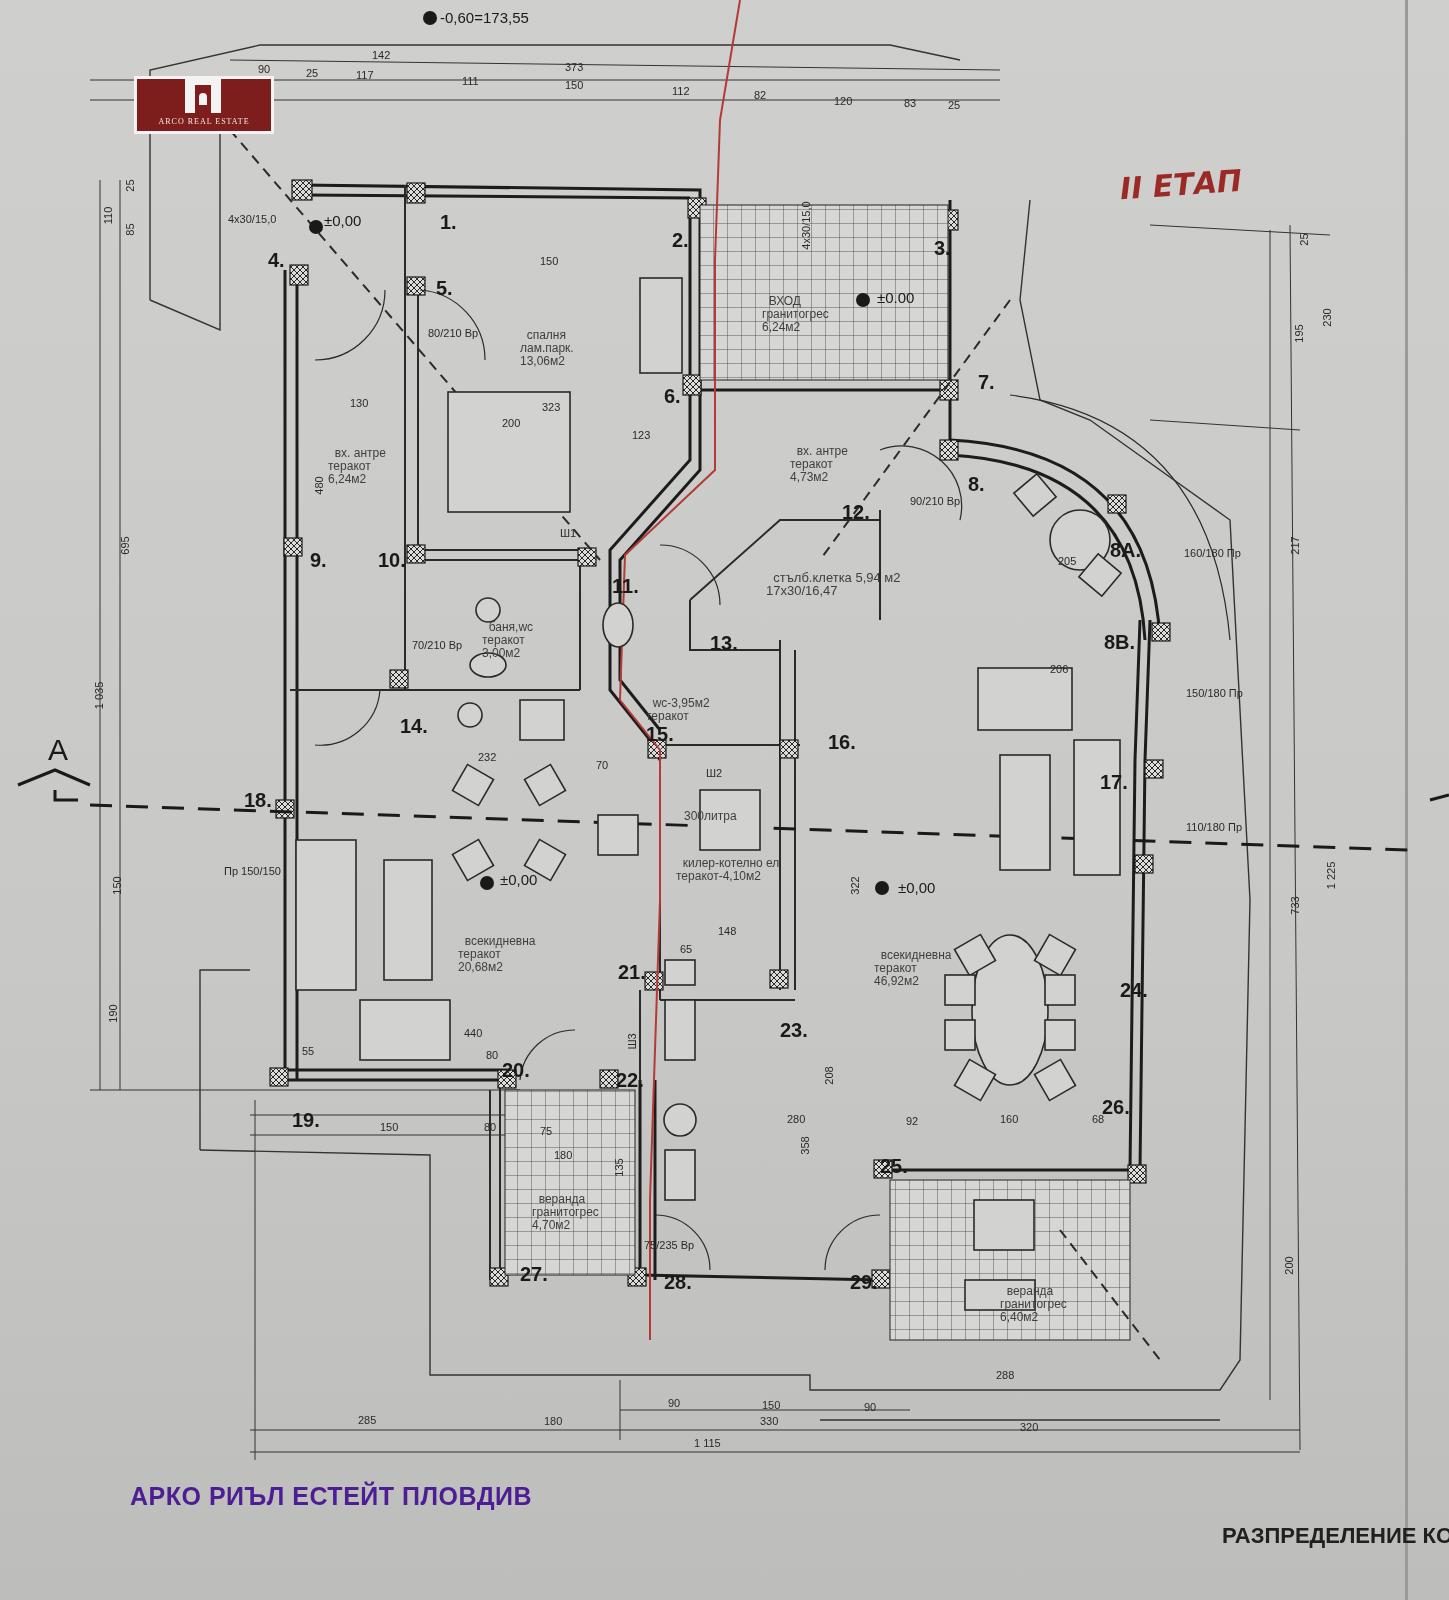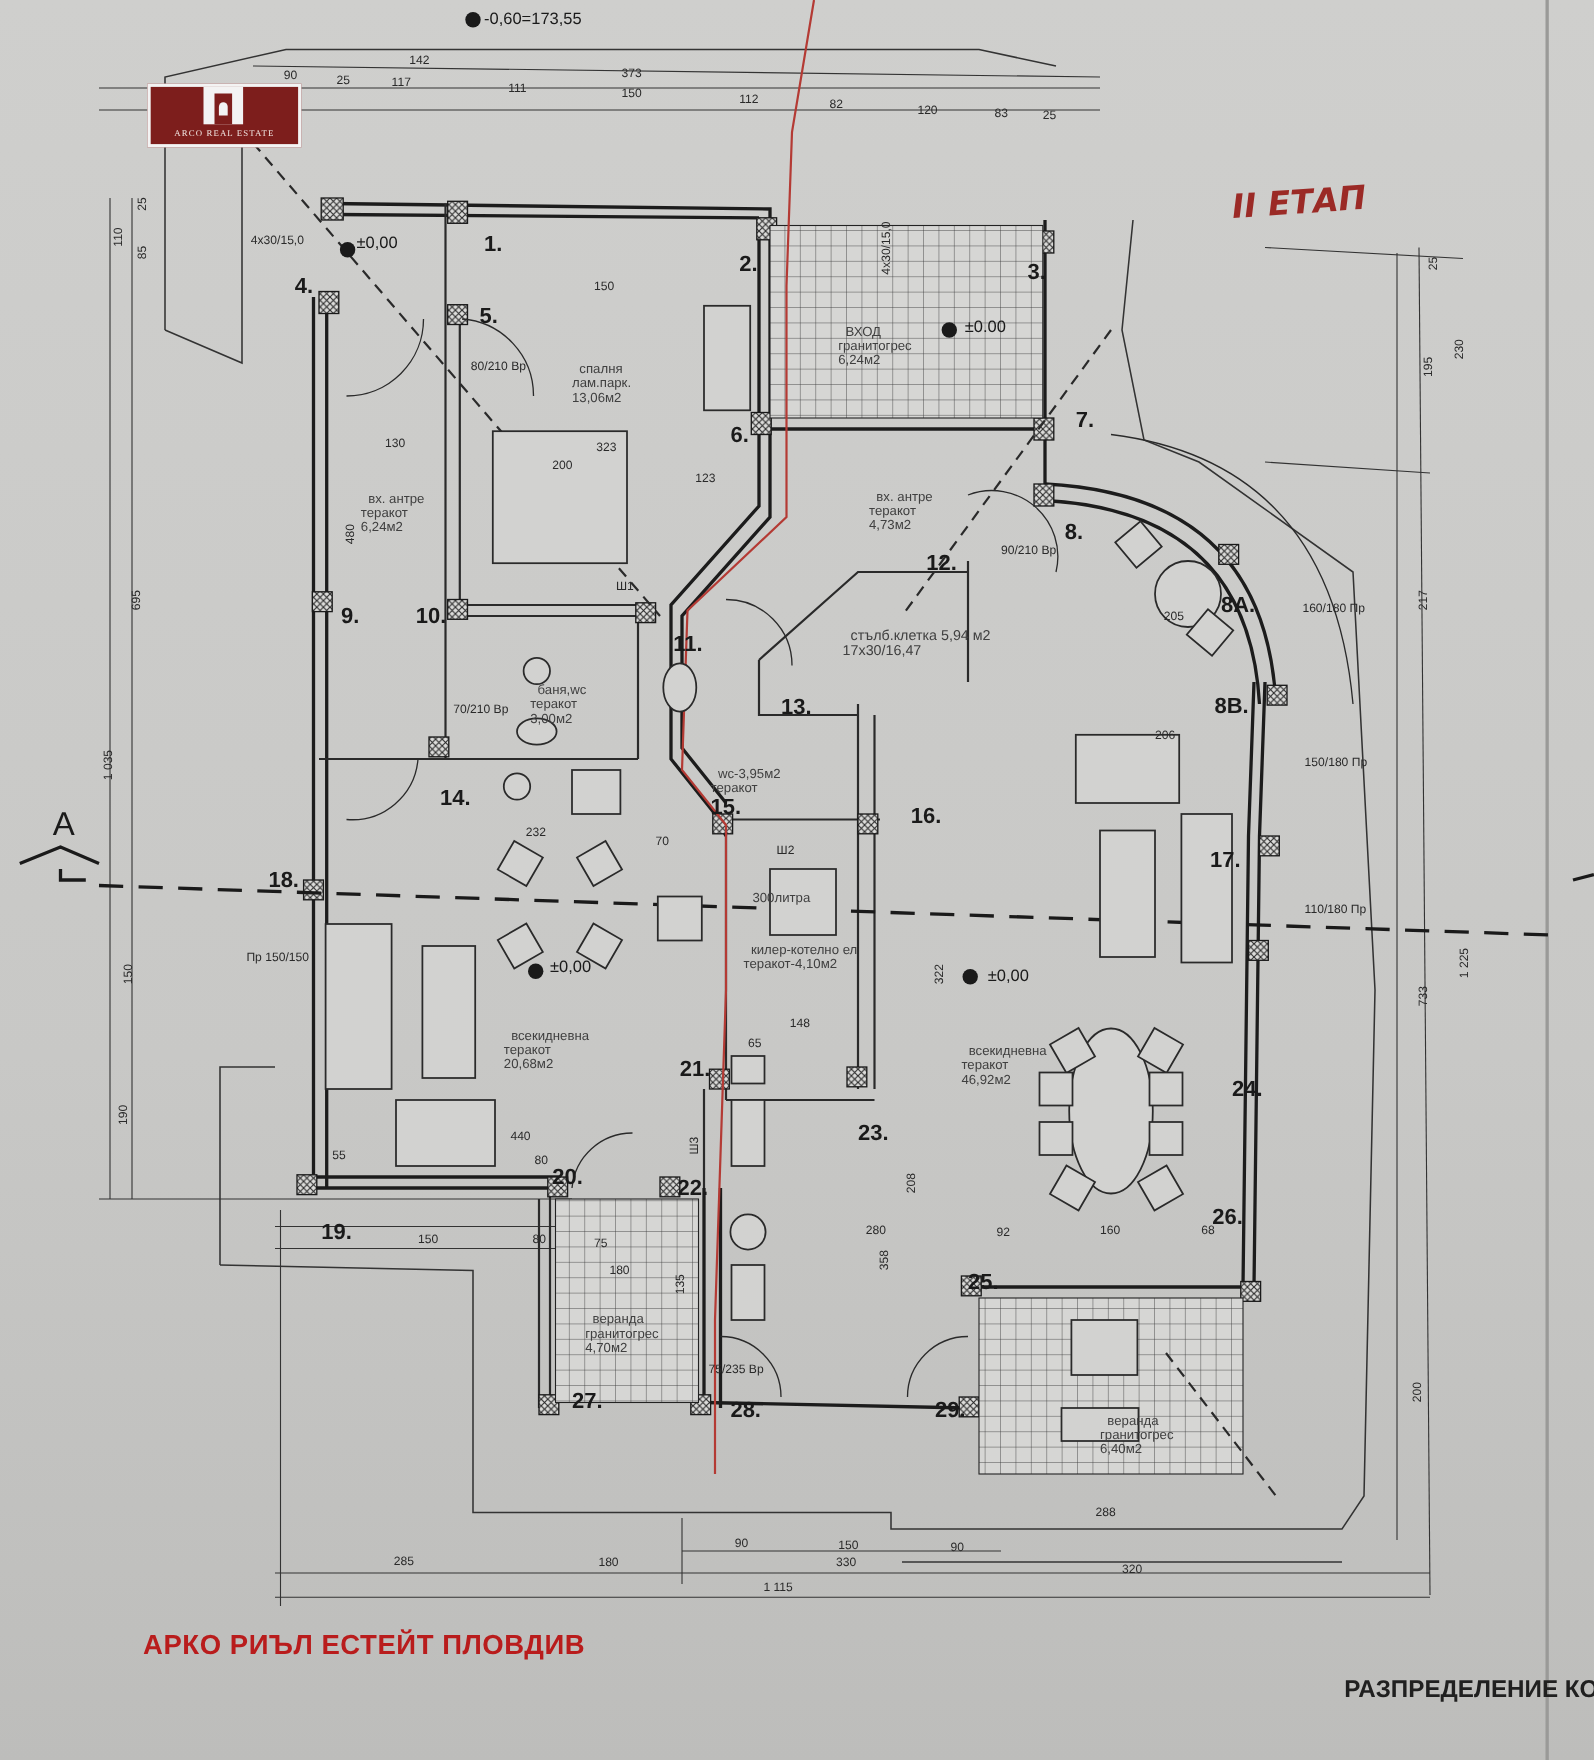--- a/index.html
+++ b/index.html
@@ -20,21 +20,21 @@
     svg.plan { position: absolute; left: 0; top: 0; }
     .txt {
       position: absolute; white-space: nowrap; line-height: 1;
       font-family: "Liberation Sans", sans-serif;
     }
     .room-num { font-size: 20px; font-weight: 700; color: #1a1a1a; }
     .room-lbl { font-size: 12px; color: #404040; line-height: 13px; white-space: pre; }
     .dim { font-size: 11px; color: #2a2a2a; }
     .level { font-size: 15px; color: #1a1a1a; }
     .hand { font-family: "DejaVu Sans", sans-serif; color: #9b2a26; font-size: 30px; font-style: italic; font-weight: 700; transform: rotate(-4deg); }
-    .watermark { font-size: 25px; font-weight: 700; color: #b91c1c; letter-spacing: 0.5px; }
+    .watermark { font-size: 25px; font-weight: 700; color: #4c1d95; letter-spacing: 0.5px; }
     .sheet-title { font-size: 22px; font-weight: 700; color: #202020; }
     .section-label { font-size: 30px; color: #1a1a1a; }
     .logo {
       position: absolute; left: 134px; top: 76px; width: 134px; height: 52px;
       background: #7d1e1c; border: 3px solid #f3f3f3;
     }
     .logo-arch {
       position: absolute; left: 48px; top: 0px; width: 36px; height: 34px;
       background: #f3f3f3;
     }

